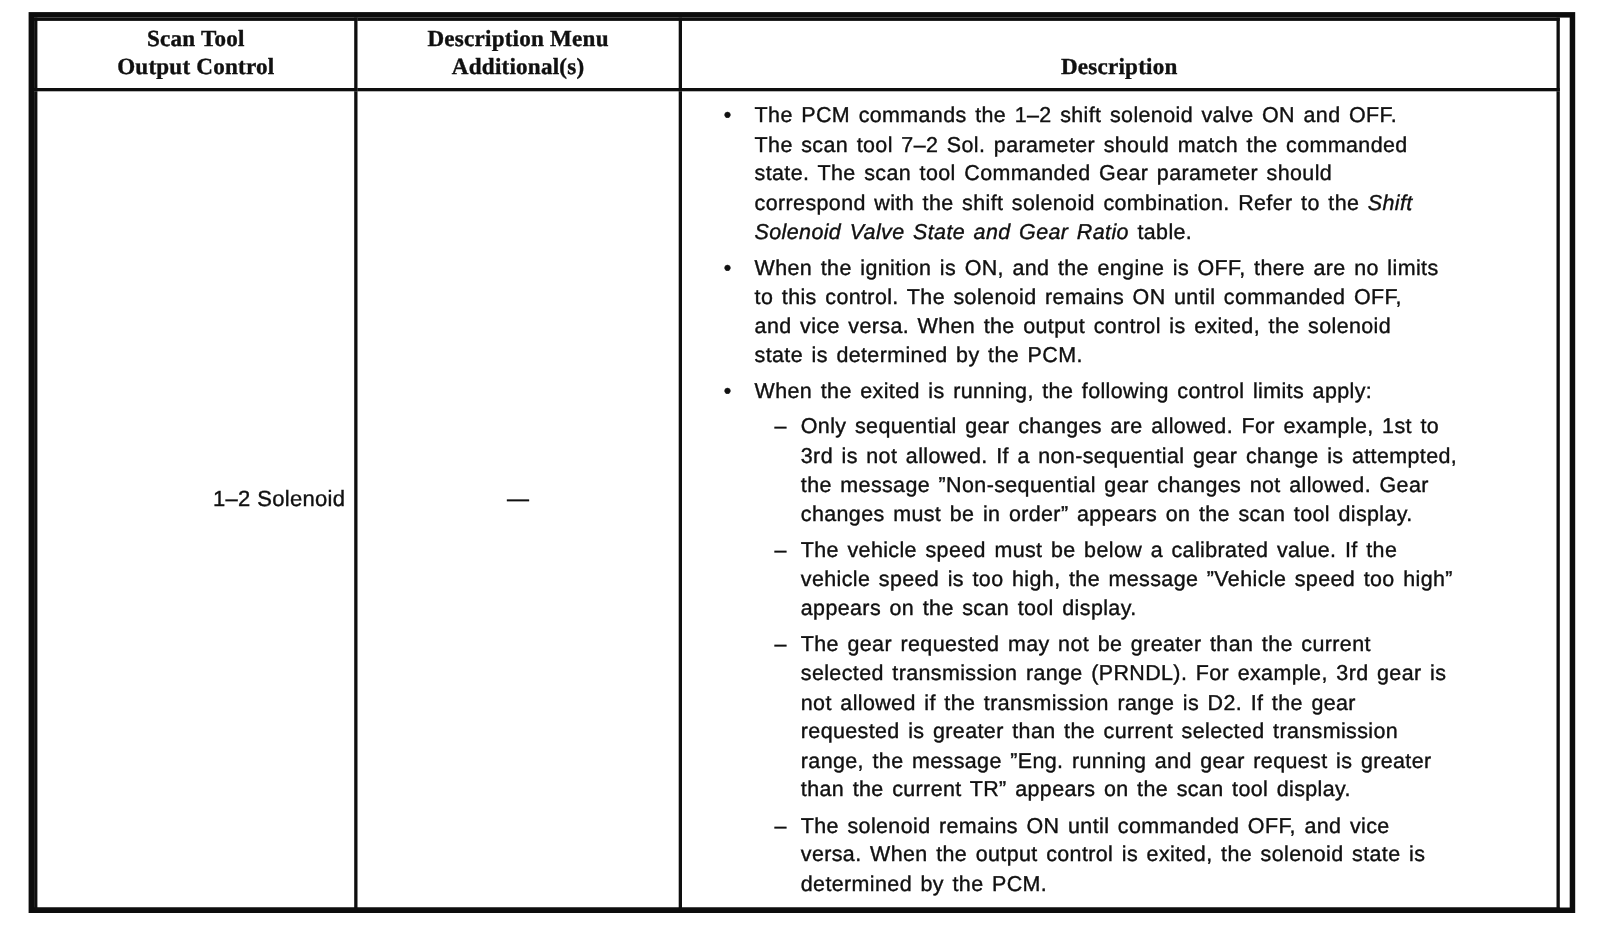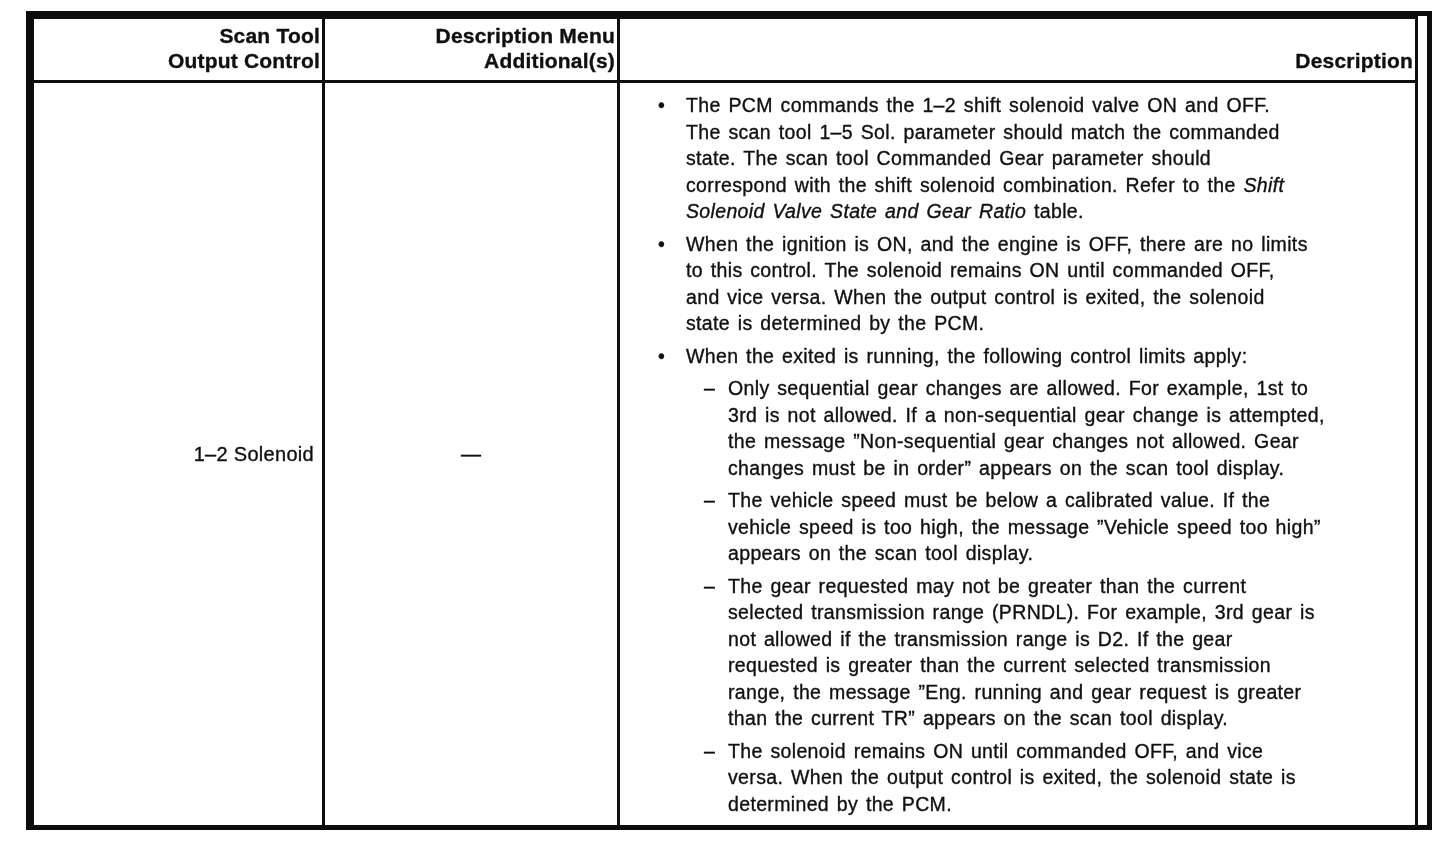--- a/index.html
+++ b/index.html
@@ -38,24 +38,25 @@
   }
   .oc-table th, .oc-table td {
     border: 3px solid #0e0e0e;
     box-sizing: border-box;
   }
   .oc-table thead tr { height: 59px; }
   .oc-table th {
     font-size: 21px;
     line-height: 25px;
     font-weight: bold;
-    text-align: right;
+    text-align: center;
     vertical-align: bottom;
     padding: 4px 2px 7px 2px;
     letter-spacing: 0.2px;
+    font-family: Liberation Serif, serif;
   }
   .cell-control {
     vertical-align: middle;
     text-align: right;
     padding: 0 8px 0 17px;
     font-size: 20px;
     letter-spacing: 0.3px;
   }
   .cell-menu {
     vertical-align: middle;
@@ -111,21 +112,21 @@
               <div>Description</div>
             </th>
         </tr>
       </thead>
       <tbody>
         <tr>
           <td class="cell-control">1–2 Solenoid</td>
           <td class="cell-menu">—</td>
           <td class="cell-desc">
               <div class="desc-item bullet"><span class="marker">•</span><span class="seg">The PCM commands the 1–2 shift solenoid valve ON and OFF.
-The scan tool 1–5 Sol. parameter should match the commanded
+The scan tool 7–2 Sol. parameter should match the commanded
 state. The scan tool Commanded Gear parameter should
 correspond with the shift solenoid combination. Refer to the </span><span class="seg italic">Shift
 Solenoid Valve State and Gear Ratio</span><span class="seg"> table.</span></div>
               <div class="desc-item bullet"><span class="marker">•</span><span class="seg">When the ignition is ON, and the engine is OFF, there are no limits
 to this control. The solenoid remains ON until commanded OFF,
 and vice versa. When the output control is exited, the solenoid
 state is determined by the PCM.</span></div>
               <div class="desc-item bullet"><span class="marker">•</span><span class="seg">When the exited is running, the following control limits apply:</span></div>
               <div class="desc-item dash"><span class="marker">–</span><span class="seg">Only sequential gear changes are allowed. For example, 1st to
 3rd is not allowed. If a non-sequential gear change is attempted,

